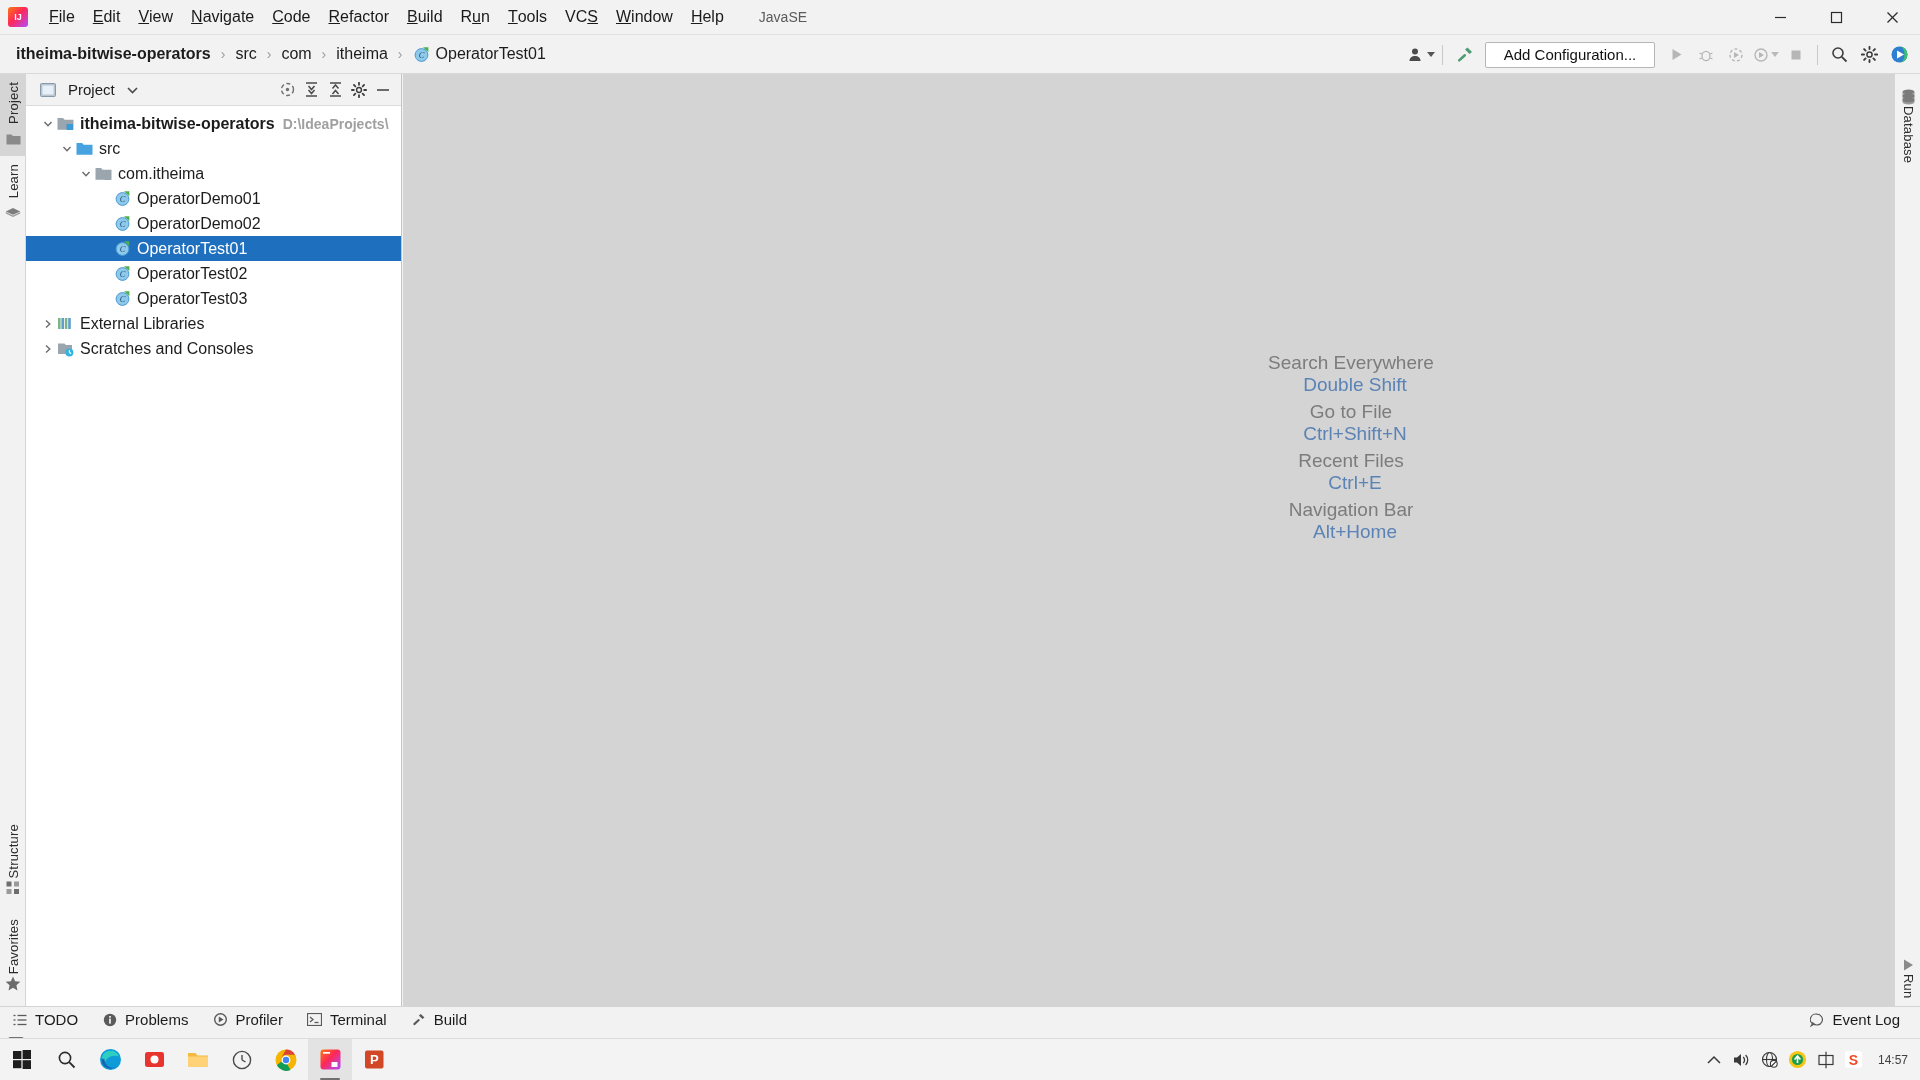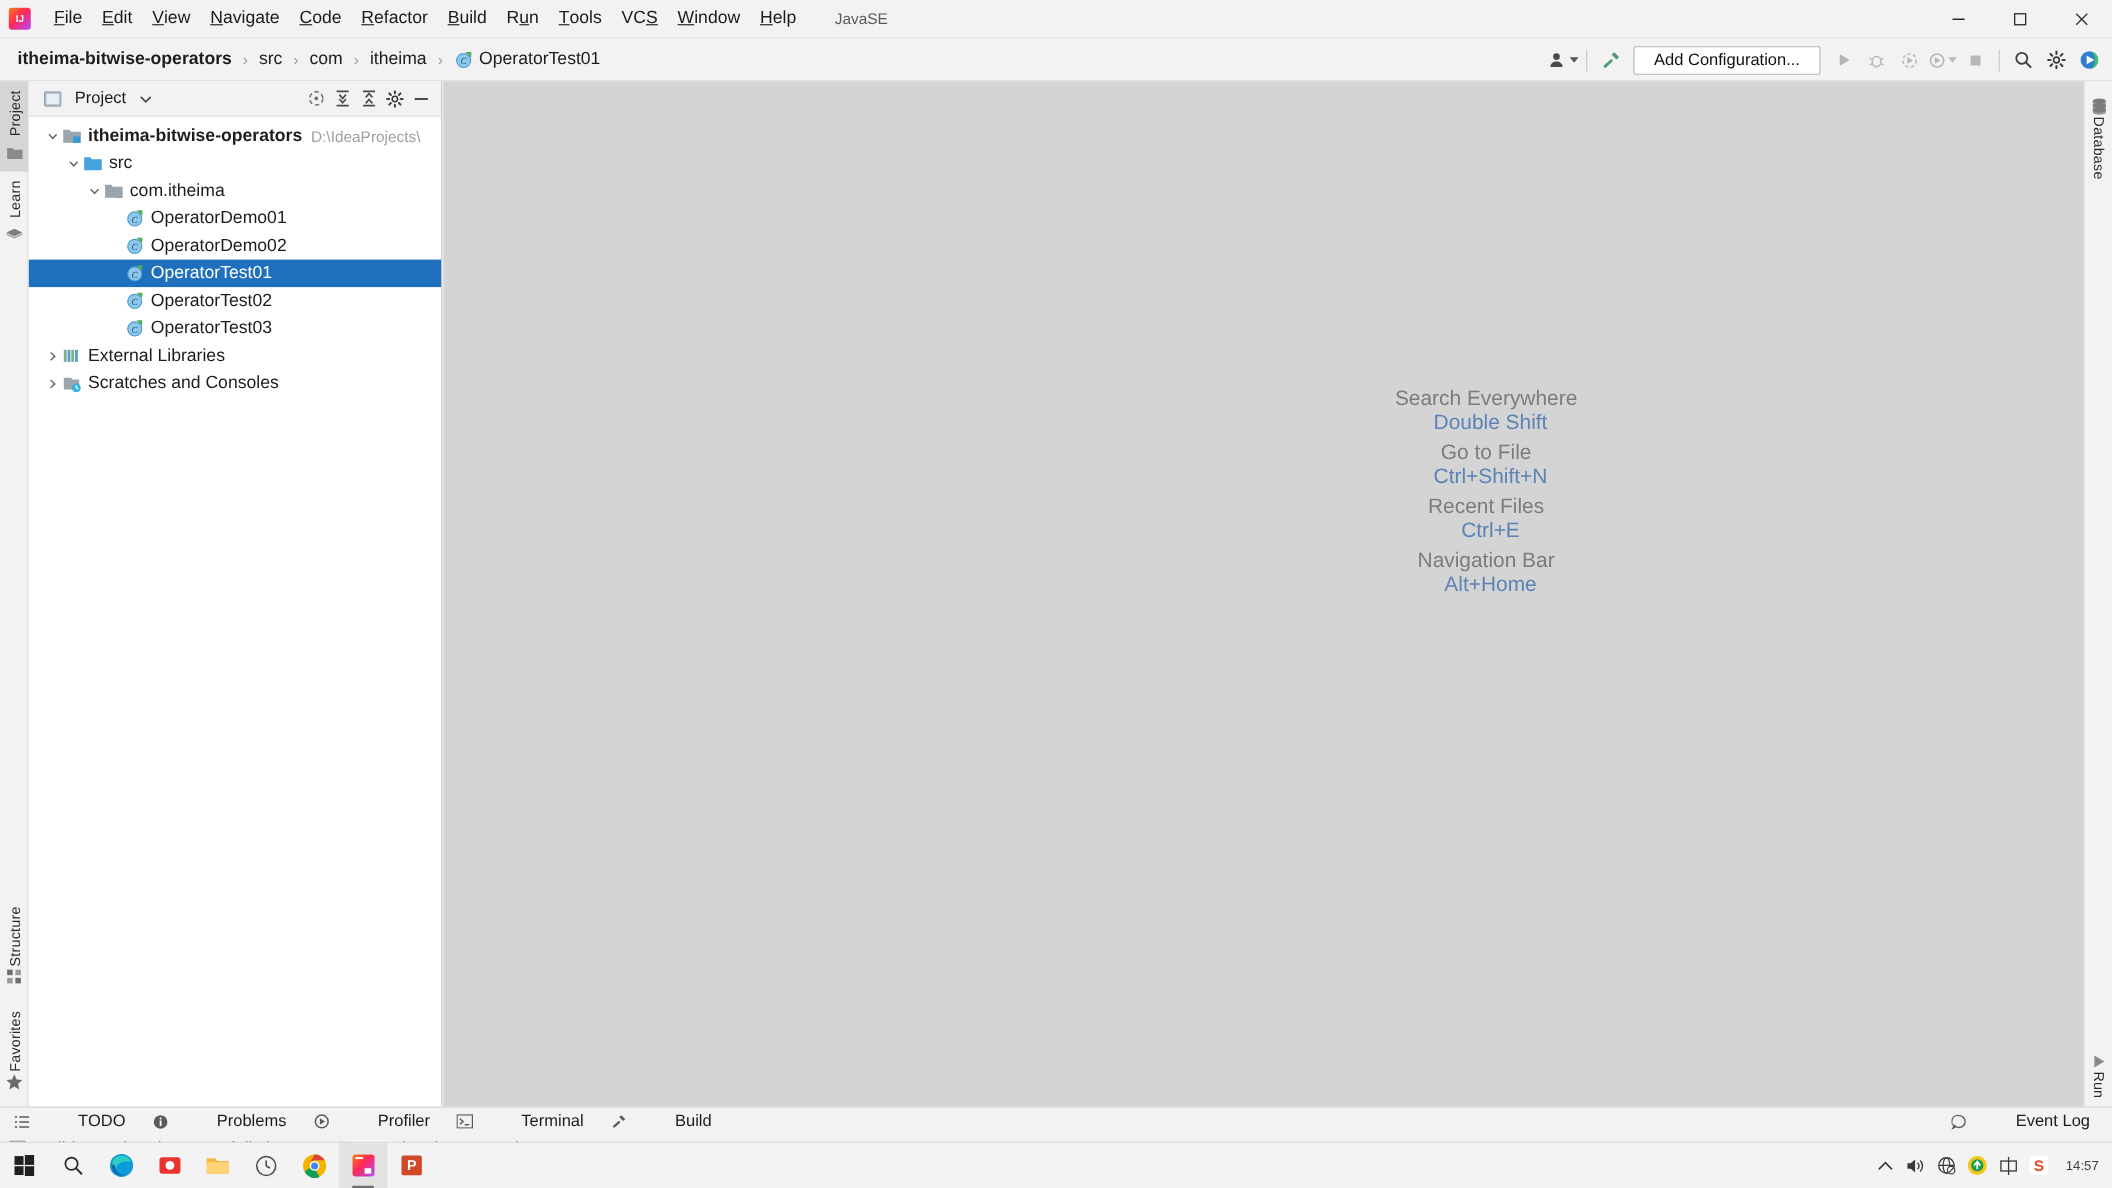--- a/index.html
+++ b/index.html
@@ -143,21 +143,21 @@
     width: 16px; display: flex; align-items: center; justify-content: center;
     color: #6b6b6b; flex: 0 0 16px;
   }
   .arrow svg { display: block; }
   .tico {
     width: 18px; height: 18px; margin-right: 6px; flex: 0 0 18px;
     display: flex; align-items: center; justify-content: center;
   }
   .tlabel { font-size: 16px; }
   .tlabel.b { font-weight: bold; }
-  .tpath { font-size: 14px; color: #a0a0a0; margin-left: 8px; }
+  .tpath { font-size: 14px; color: #a0a0a0; margin-left: 8px; font-weight: bold; }
 
   
   .editor {
     position: absolute; left: 403px; top: 74px; right: 26px; bottom: 74px;
     background: #d4d4d4;
   }
   .hints {
     position: absolute; left: 0; top: 278px; width: 100%;
   }
   .hint {
@@ -167,21 +167,21 @@
   .hint .key { color: #5b83b5; margin-left: 8px; }
 
   
   .bottombar {
     position: absolute; left: 0; bottom: 48px; width: 1920px; height: 26px;
     background: #f2f2f2; border-top: 1px solid #d4d4d4;
     display: flex; align-items: center;
   }
   .bb-item {
     display: flex; align-items: center; height: 26px; padding: 0 12px;
-    font-size: 15px; color: #1c1c1c; cursor: default; gap: 36px;
+    font-size: 15px; color: #1c1c1c; cursor: default;
   }
   .bb-ico {
     width: 16px; height: 16px; margin-right: 7px;
     display: flex; align-items: center; justify-content: center; color: #5a5a5a;
   }
   .bb-right { margin-left: auto; display: flex; align-items: center; padding-right: 8px; }
 
   
   .statusbar {
     position: absolute; left: 0; bottom: 22px; width: 1920px; height: 26px;

